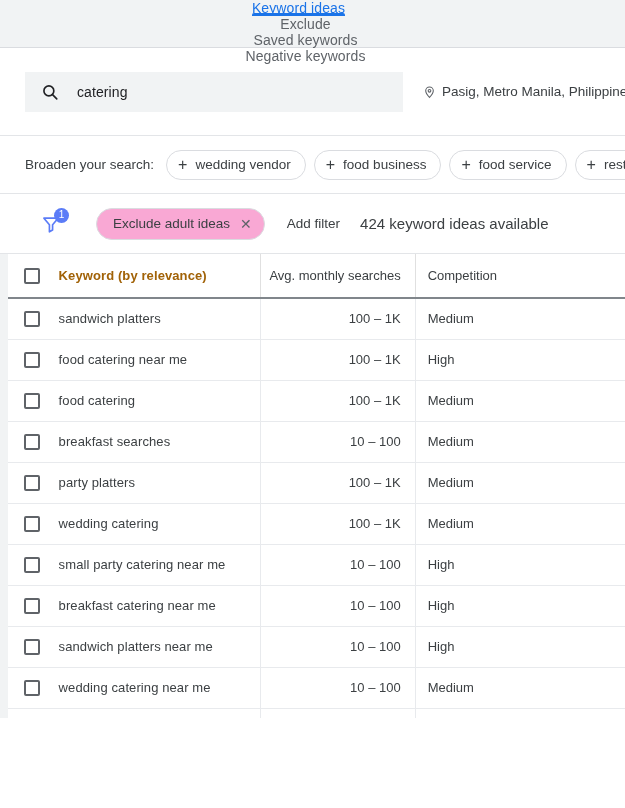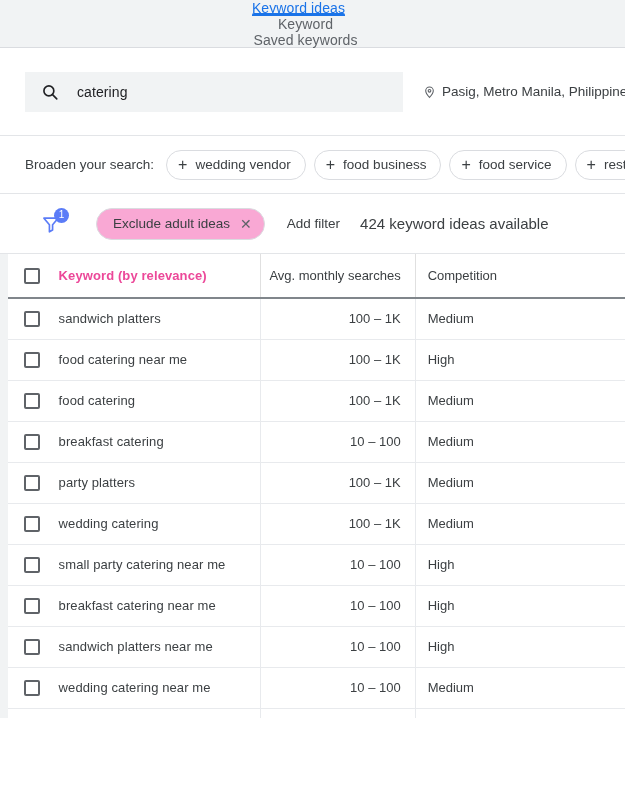--- a/index.html
+++ b/index.html
@@ -219,21 +219,21 @@
   col.c-comp  { width: 215px; }
 
   thead tr { height: 44px; }
   thead th {
     border-bottom: 2px solid #80868b;
     background: #fff;
   }
   thead th.hdr-kw {
     font-size: 13px;
     font-weight: 700;
-    color: #ec4899;
+    color: #a16207;
     text-align: left;
     padding-left: 2px;
     letter-spacing: .1px;
   }
   thead th.hdr-vol {
     font-size: 13px;
     color: #3c4043;
     text-align: right;
     padding-right: 14px;
     border-left: 1px solid #e0e0e0;
@@ -279,24 +279,27 @@
   .cb-cell { text-align: center; }
 </style>
 </head>
 <body>
 
 <div class="tabbar">
   <div class="tab active">
     <span>Keyword ideas</span>
   </div>
   <div class="tab">
-    <span>Keyword</span>
+    <span>Exclude</span>
   </div>
   <div class="tab">
     <span>Saved keywords</span>
+  </div>
+  <div class="tab">
+    <span>Negative keywords</span>
   </div>
 </div>
 
 <div class="searchrow">
   <div class="searchbox">
     <span class="mag">
       <svg width="18" height="18" viewBox="0 0 24 24" fill="none" stroke="#202124" stroke-width="2.2" stroke-linecap="round">
         <circle cx="10.5" cy="10.5" r="6.6"></circle>
         <line x1="15.4" y1="15.6" x2="21" y2="21.2"></line>
       </svg>
@@ -390,21 +393,21 @@
             <div class="cb"></div>
           </td>
           <td class="cell-kw">food catering</td>
           <td class="cell-vol">100 – 1K</td>
           <td class="cell-comp">Medium</td>
         </tr>
         <tr>
           <td class="cb-cell">
             <div class="cb"></div>
           </td>
-          <td class="cell-kw">breakfast catering</td>
+          <td class="cell-kw">breakfast searches</td>
           <td class="cell-vol">10 – 100</td>
           <td class="cell-comp">Medium</td>
         </tr>
         <tr>
           <td class="cb-cell">
             <div class="cb"></div>
           </td>
           <td class="cell-kw">party platters</td>
           <td class="cell-vol">100 – 1K</td>
           <td class="cell-comp">Medium</td>

